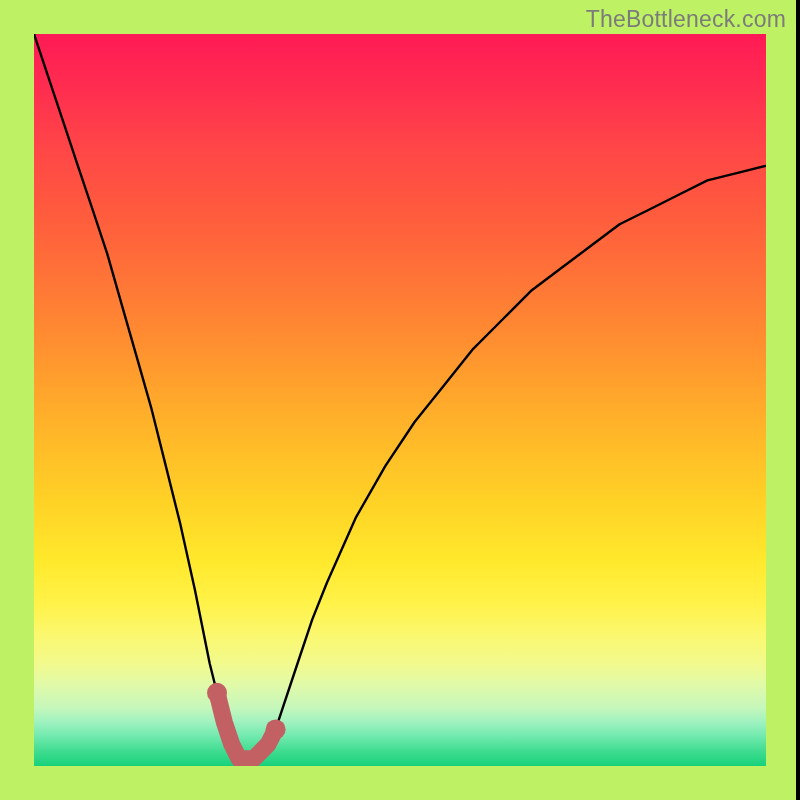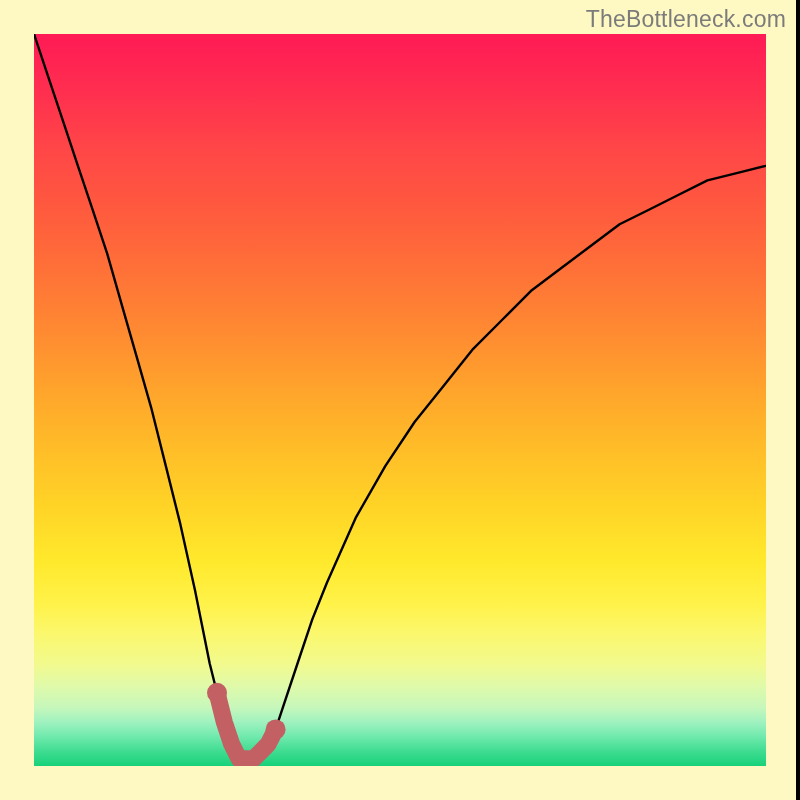--- a/index.html
+++ b/index.html
@@ -10,21 +10,21 @@
     background: #000;
     overflow: hidden;
     font-family: Arial, Helvetica, sans-serif;
   }
   .frame {
     position: absolute;
     left: 0;
     top: 0;
     width: 796px;
     height: 800px;
-    background: #fef9c3;
+    background: #bef264;
   }
   .plot {
     position: absolute;
     left: 34px;
     top: 34px;
     width: 732px;
     height: 732px;
     overflow: hidden;
   }
   .grad {

